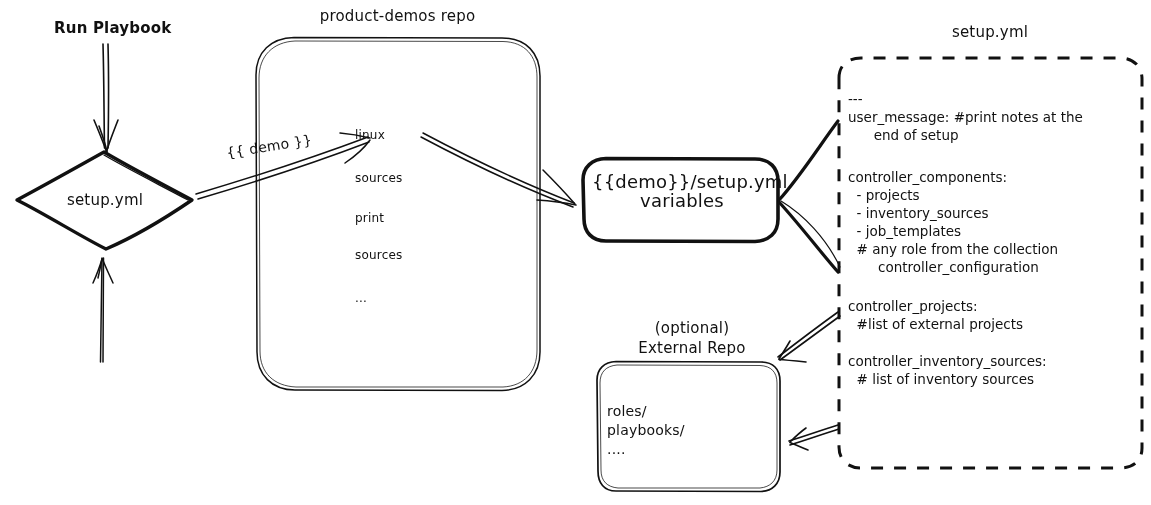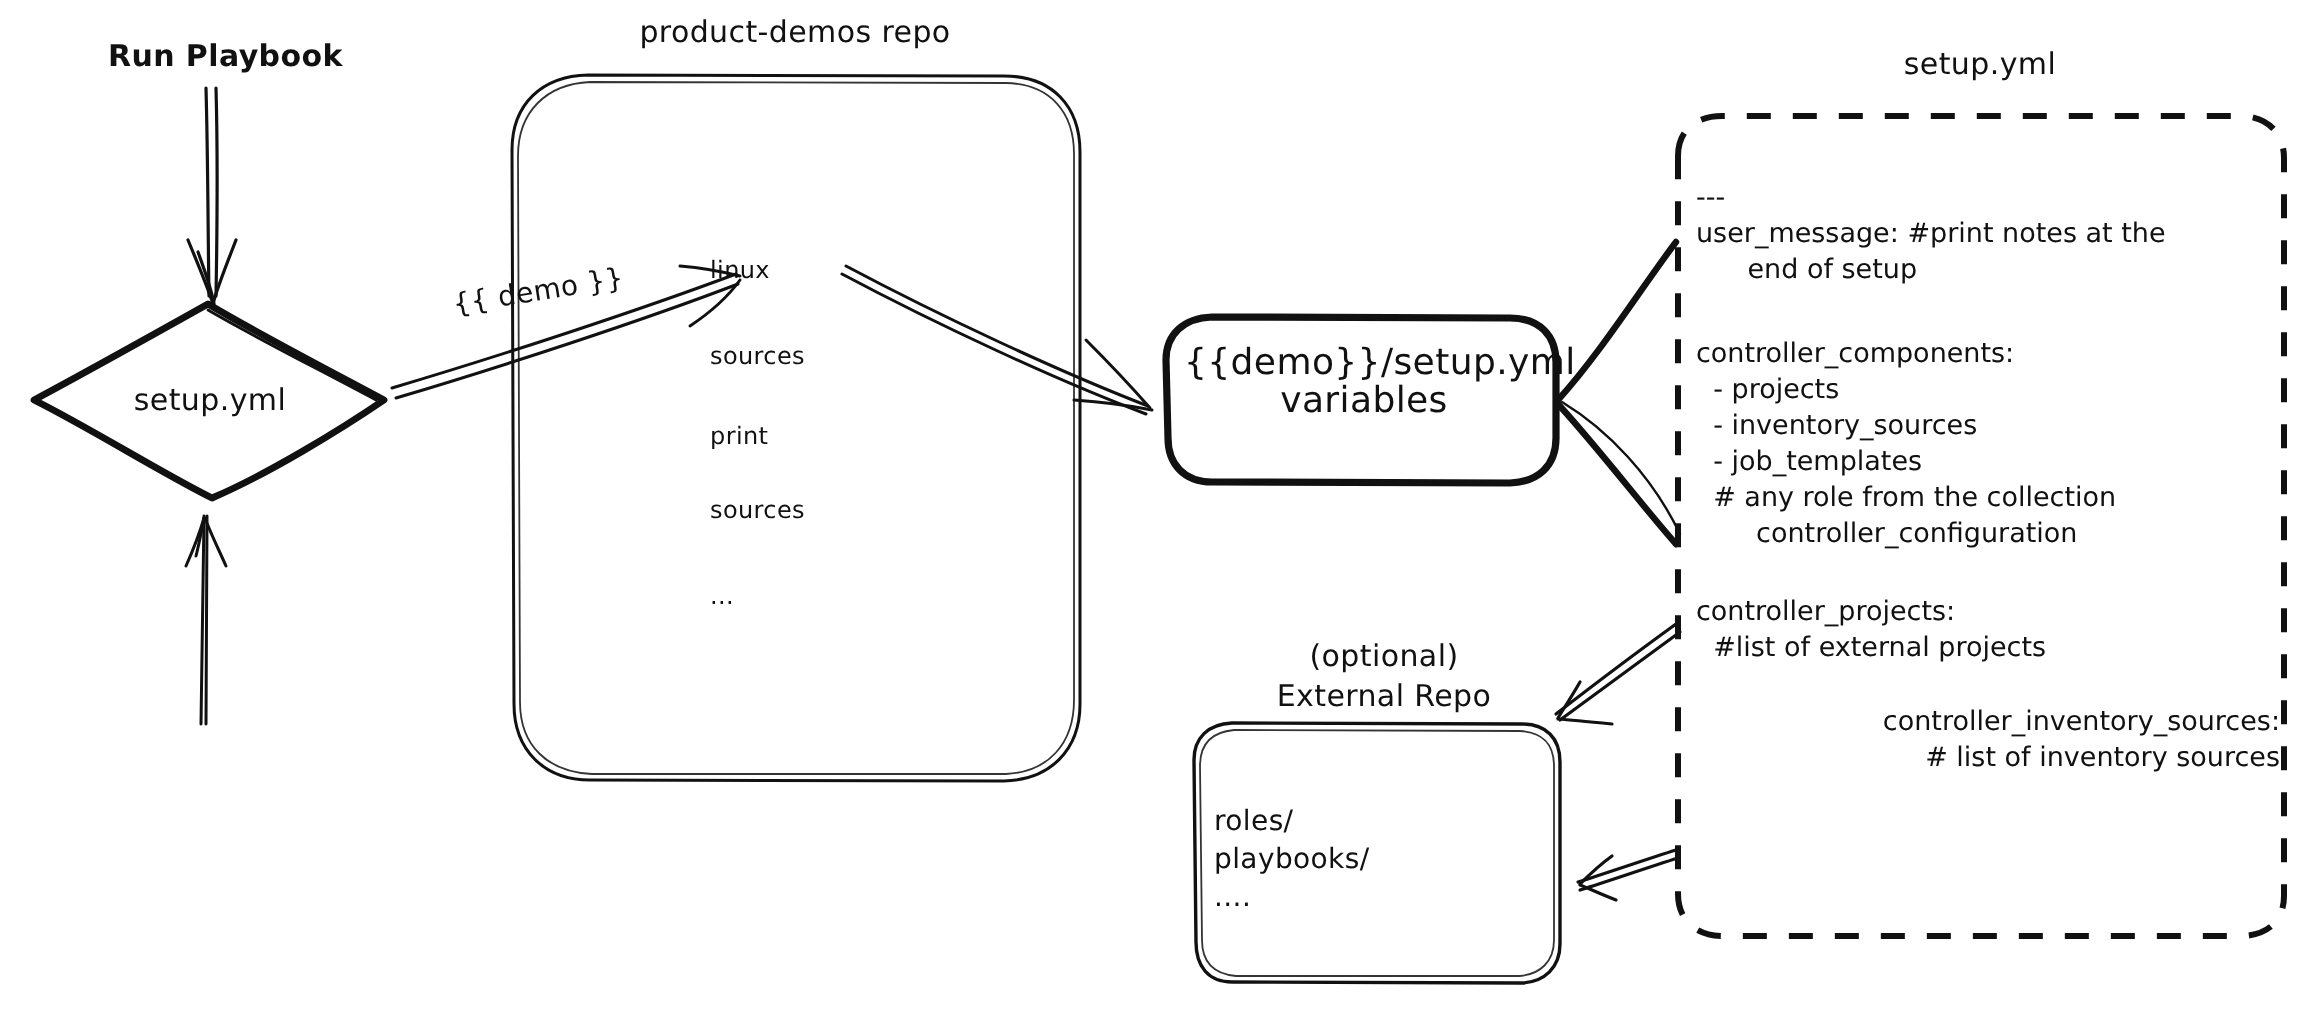--- a/index.html
+++ b/index.html
@@ -113,21 +113,21 @@
     left: 848px;
     width: 292px;
     font-size: 13.5px;
     line-height: 18px;
     white-space: pre;
     color: #111;
   }
   #yaml-block-0 { top: 90px; }
   #yaml-block-1 { top: 168px; }
   #yaml-block-2 { top: 297px; }
-  #yaml-block-3 { top: 352px; text-align: right; }
+  #yaml-block-3 { top: 352px; }
   #yaml-block-4 { top: 408px; }
 </style>
 </head>
 <body>
 
 <div id="canvas">
 
   <svg id="sketch" viewBox="0 0 1151 505" xmlns="http://www.w3.org/2000/svg">
 
     <g fill="none" stroke="#111111" stroke-width="1.6" stroke-linecap="round">

